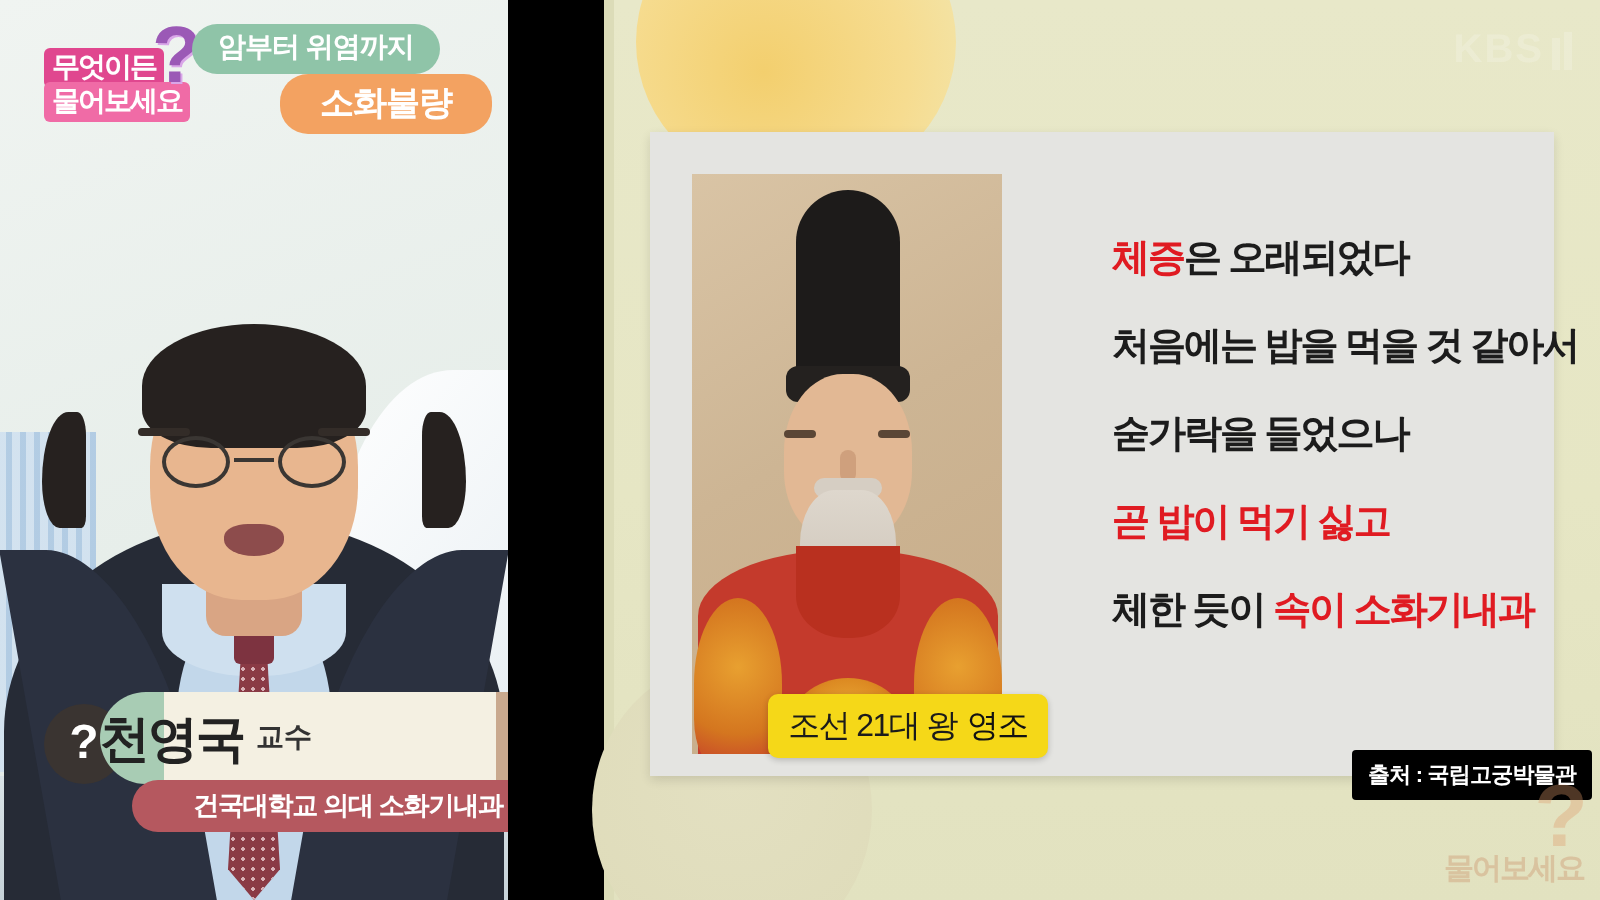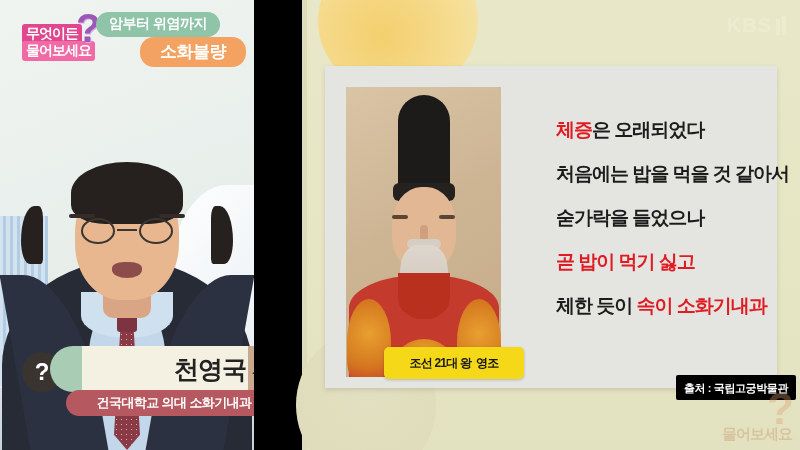--- a/index.html
+++ b/index.html
@@ -115,21 +115,21 @@
   
   .nameplate{ position:absolute; left:22px; bottom:30px; width:262px; height:78px; }
   .np-q{
     position:absolute; left:0; top:10px; width:40px; height:40px; border-radius:50%;
     background:#3a3431; color:#fff; font-size:24px; font-weight:700;
     display:flex; align-items:center; justify-content:center; line-height:1;
   }
   .np-top{
     position:absolute; left:28px; top:4px; height:46px; width:230px;
     background:linear-gradient(90deg,#a8ccb4 0 14%,#f4f0e2 14% 86%,#c9a98e 86% 100%);
-    border-radius:23px; display:flex; align-items:center; justify-content:flex-end; gap:6px;
+    border-radius:23px; display:flex; align-items:center; justify-content:flex-start; gap:6px;
   }
   .np-name{ font-size:25px; font-weight:700; color:#222; letter-spacing:-1px; }
   .np-role{ font-size:14px; font-weight:700; color:#333; }
   .np-bot{
     position:absolute; left:44px; top:48px; width:216px; height:26px;
     background:#b5585f; border-radius:13px;
     display:flex; align-items:center; justify-content:center;
   }
   .np-affil{ font-size:13px; font-weight:700; color:#ffffff; letter-spacing:-.6px; }
 
@@ -205,21 +205,21 @@
     border-radius:50%;
   }
 
   
   .caption-yellow{
     position:absolute; left:52px; top:274px; width:140px; height:32px;
     background:#f5d818; border-radius:5px;
     display:flex; align-items:center; justify-content:center;
     box-shadow:0 1px 3px rgba(0,0,0,.2);
   }
-  .caption-yellow span{ font-size:12px; font-weight:700; letter-spacing:-.8px; color:#1b1b1b; }
+  .caption-yellow span{ font-size:16px; font-weight:400; letter-spacing:-.8px; color:#1b1b1b; }
   .caption-yellow span.accent{ color:#121212; }
 
   
   .lines{ position:absolute; left:200px; top:47px; width:244px;margin-left:24px; }
   .line{
     font-size:19px; font-weight:700; color:#1c1c1c; letter-spacing:-1px;
     margin-bottom:23px; white-space:nowrap; line-height:1.1;
   }
   .line .red{ color:#e01b22; }
 

